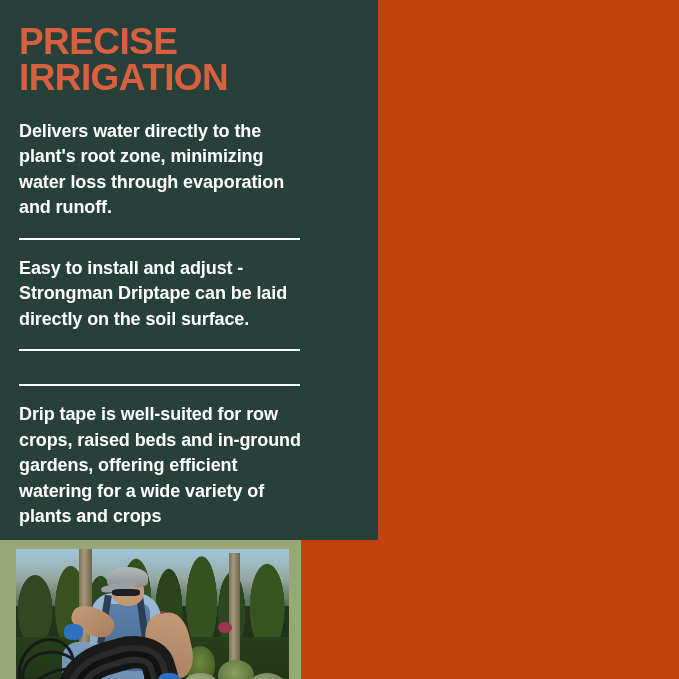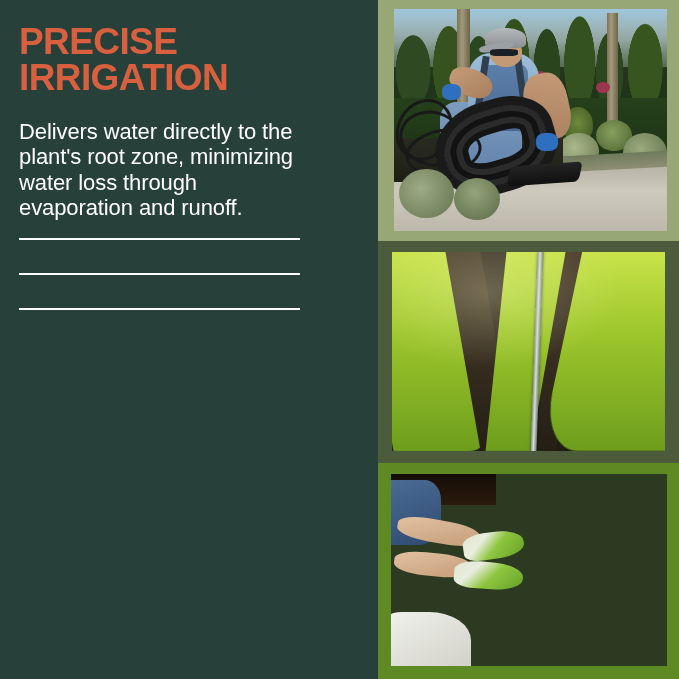--- a/index.html
+++ b/index.html
@@ -11,23 +11,23 @@
     width: 679px;
     height: 679px;
     overflow: hidden;
     background: #27403a;
     font-family: "Liberation Sans", sans-serif;
   }
   #infographic {
     position: relative;
     width: 679px;
     height: 679px;
-    background: #0ea5e9;
+    background: #c2410c;
     display: flex;
-    flex-direction: row;
+    flex-direction: column;
     overflow: hidden;
   }
 
   
   .text-column {
     width: 378px;
     height: 679px;
     box-sizing: border-box;
     padding: 24px 72px 10px 19px;
     background: #27403a;
@@ -41,23 +41,23 @@
     line-height: 0.98;
     font-weight: bold;
     letter-spacing: -0.6px;
     margin: 0 0 22px 0;
     text-transform: uppercase;
     white-space: pre-line;
     font-stretch: condensed;
   }
   .body-para {
     color: #ffffff;
-    font-size: 22px;
+    font-size: 18px;
     line-height: 25.5px;
-    font-weight: normal;
+    font-weight: bold;
     margin: 0;
     letter-spacing: -0.1px;
   }
   .divider {
     height: 0;
     border-top: 2px solid #ffffff;
     width: 281px;
     margin: 17px 0 16px 0;
   }
   .block { }
@@ -343,26 +343,32 @@
 
     <h1 class="headline">PRECISE
 IRRIGATION</h1>
 
     <div class="block">
       <p class="body-para">Delivers water directly to the plant's root zone, minimizing water loss through evaporation and runoff.</p>
     </div>
 
     <div class="divider"></div>
 
+    <div class="block">
+      <p class="body-para">Easy to install and adjust - Strongman Driptape can be laid directly on the soil surface.</p>
+    </div>
 
     <div class="divider"></div>
 
 
     <div class="divider"></div>
 
+    <div class="block">
+      <p class="body-para">Drip tape is well-suited for row crops, raised beds and in-ground gardens, offering efficient watering for a wide variety of plants and crops</p>
+    </div>
 
   </div>
 
   <div class="image-column">
 
     <div class="photo-frame frame-top">
       <div class="photo">
         <div class="p1-sky"></div>
         <div class="p1-hedge"></div>
         <div class="p1-hedge-base"></div>

